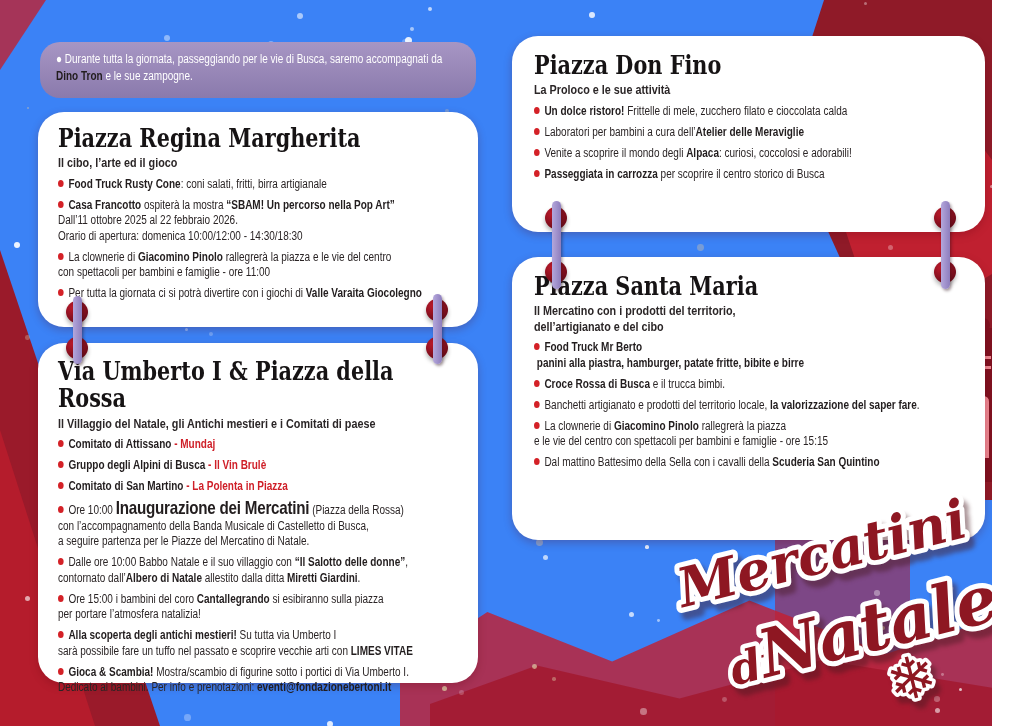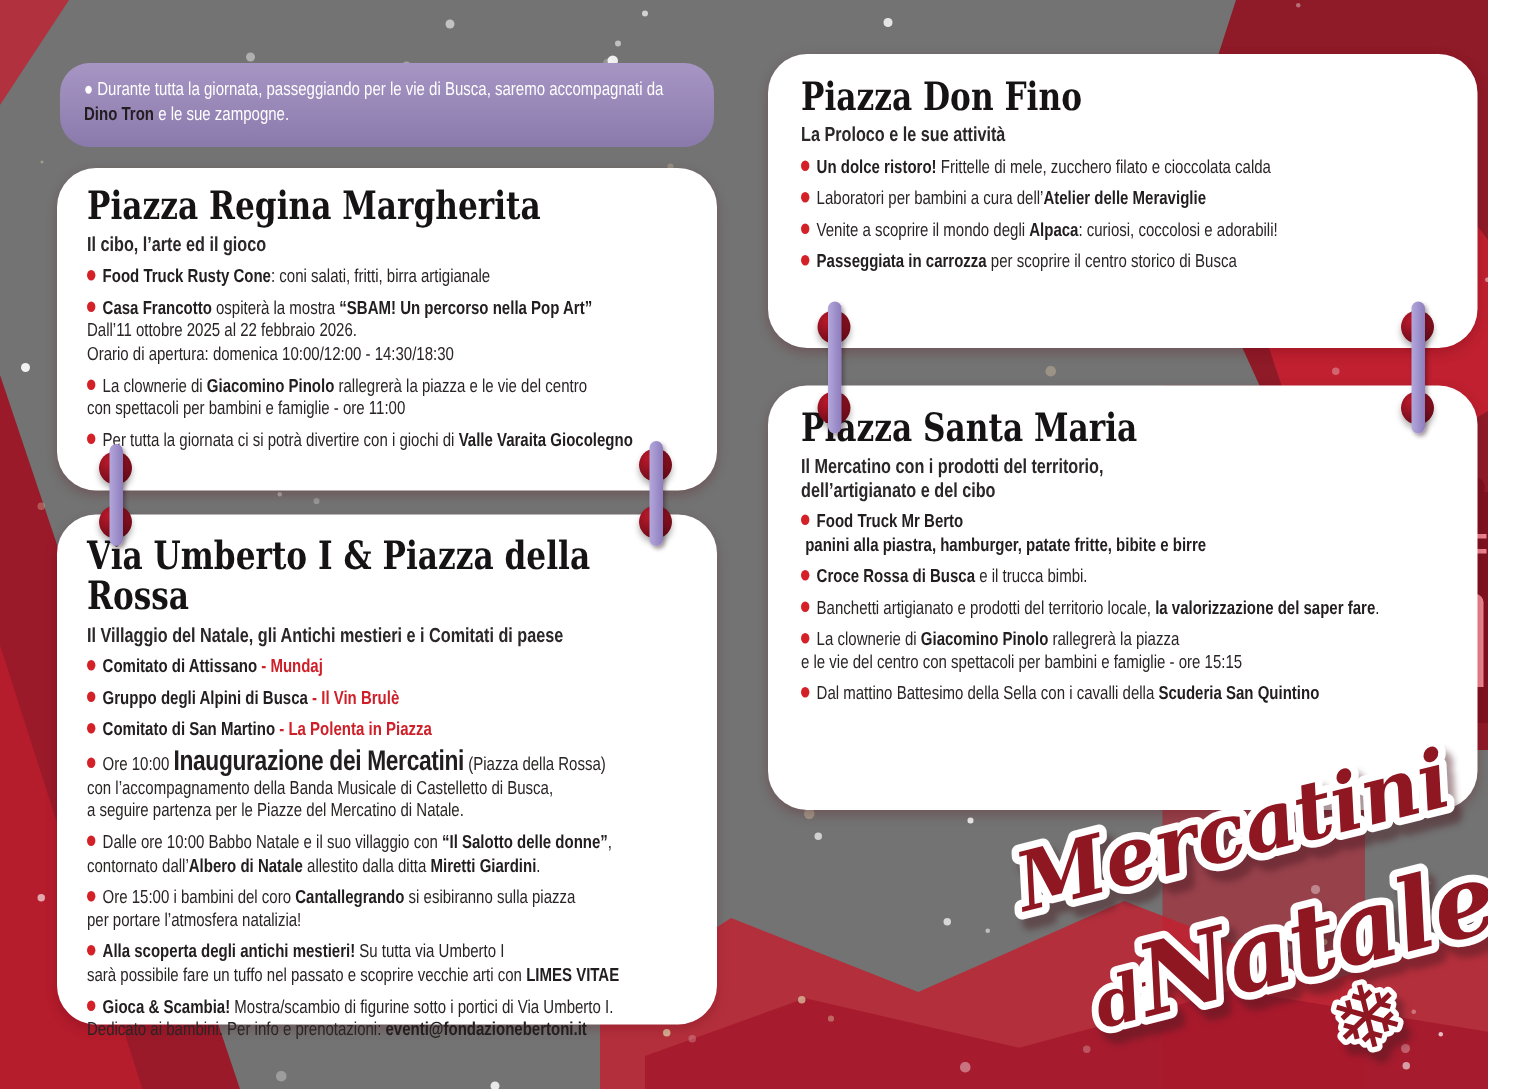--- a/index.html
+++ b/index.html
@@ -1,18 +1,18 @@
 <!DOCTYPE html>
 <html><head>
 <meta charset="utf-8">
 <style>
   html,body{margin:0;padding:0;}
   #poster{
     position:relative; width:992px; height:726px; overflow:hidden;
-    background:#737373;
+    background:#3b82f6;
     font-family:"Liberation Sans", sans-serif;
   }
   
   .shape{position:absolute; z-index:1;}
   .bg-dark-tr{right:0; top:0; width:300px; height:500px;
     clip-path:polygon(44% 0, 100% 0, 100% 100%, 86% 100%, 30% 26%);
     background:#8f1a28;}
   .bg-band-tr{right:0; top:40px; width:200px; height:300px;
     clip-path:polygon(10% 30%, 55% 0, 100% 40%, 100% 78%, 45% 100%);
     background:#d2243100; background-color:#c92231; opacity:.85;}

